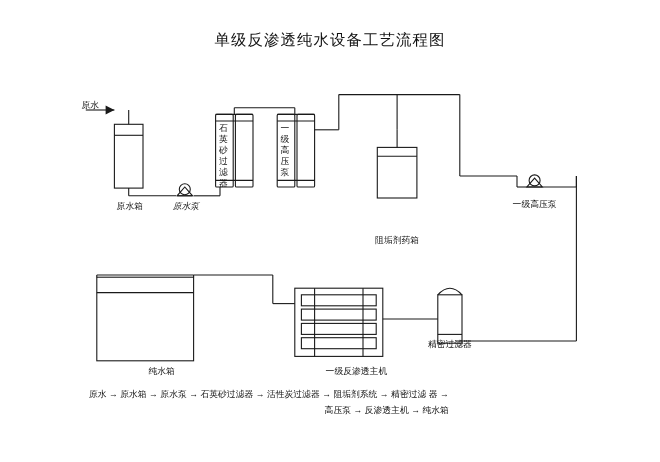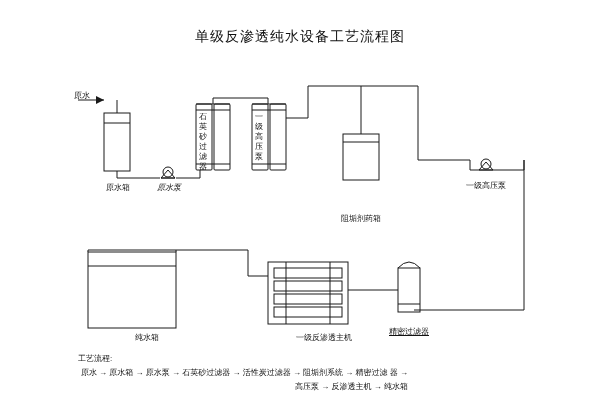--- a/index.html
+++ b/index.html
@@ -161,21 +161,20 @@
   <div class="vtext" style="left:199px; top:112px;">石英砂过滤器</div>
   <div class="vtext" style="left:255px; top:112px;">一级高压泵</div>
 
   <div class="lbl" style="left:74px; top:90px; width:26px; text-align:left;">原水</div>
   <div class="lbl" style="left:97px; top:182px; width:42px;">原水箱</div>
   <div class="lbl" style="left:148px; top:182px; width:42px;font-style:italic;">原水泵</div>
   <div class="lbl" style="left:333px; top:186px; width:56px;margin-top:27px;">阻垢剂药箱</div>
   <div class="lbl" style="left:462px; top:180px; width:48px;">一级高压泵</div>
   <div class="lbl" style="left:123px; top:332px; width:48px;">纯水箱</div>
   <div class="lbl" style="left:274px; top:332px; width:100px;">一级反渗透主机</div>
-  <div class="lbl" style="left:376px; top:326px; width:66px;text-decoration:underline;">精密过滤器</div>
+  <div class="lbl" style="left:376px; top:307px; width:66px;">精密过滤器</div>
 
   <div id="process-flow">
-    <span class="pf-title">工艺流程:</span>
     <span class="pf-body">原水 → 原水箱 → 原水泵 → 石英砂过滤器 → 活性炭过滤器 → 阻垢剂系统 → 精密过滤
 器 → 高压泵 → 反渗透主机 → 纯水箱</span>
   </div>
 
 </div>
 
 </body></html>

